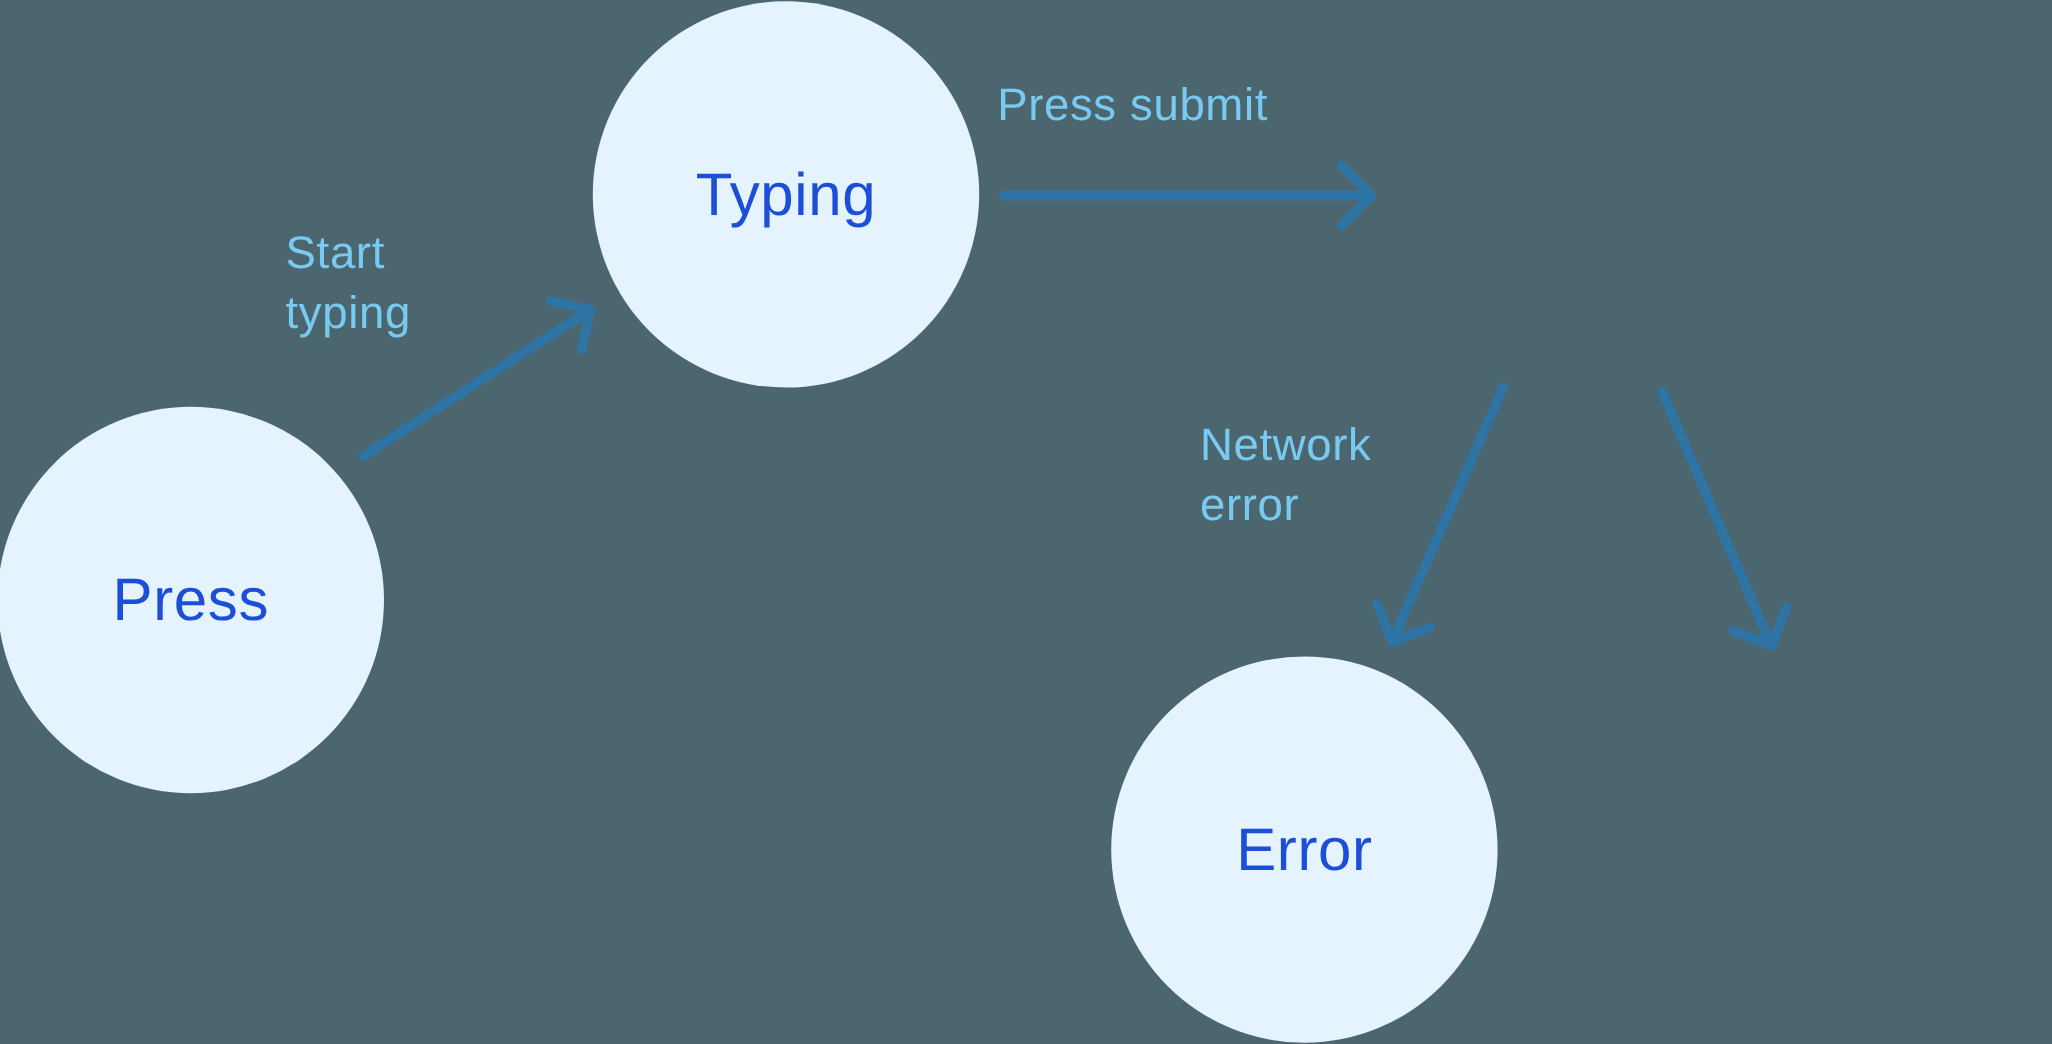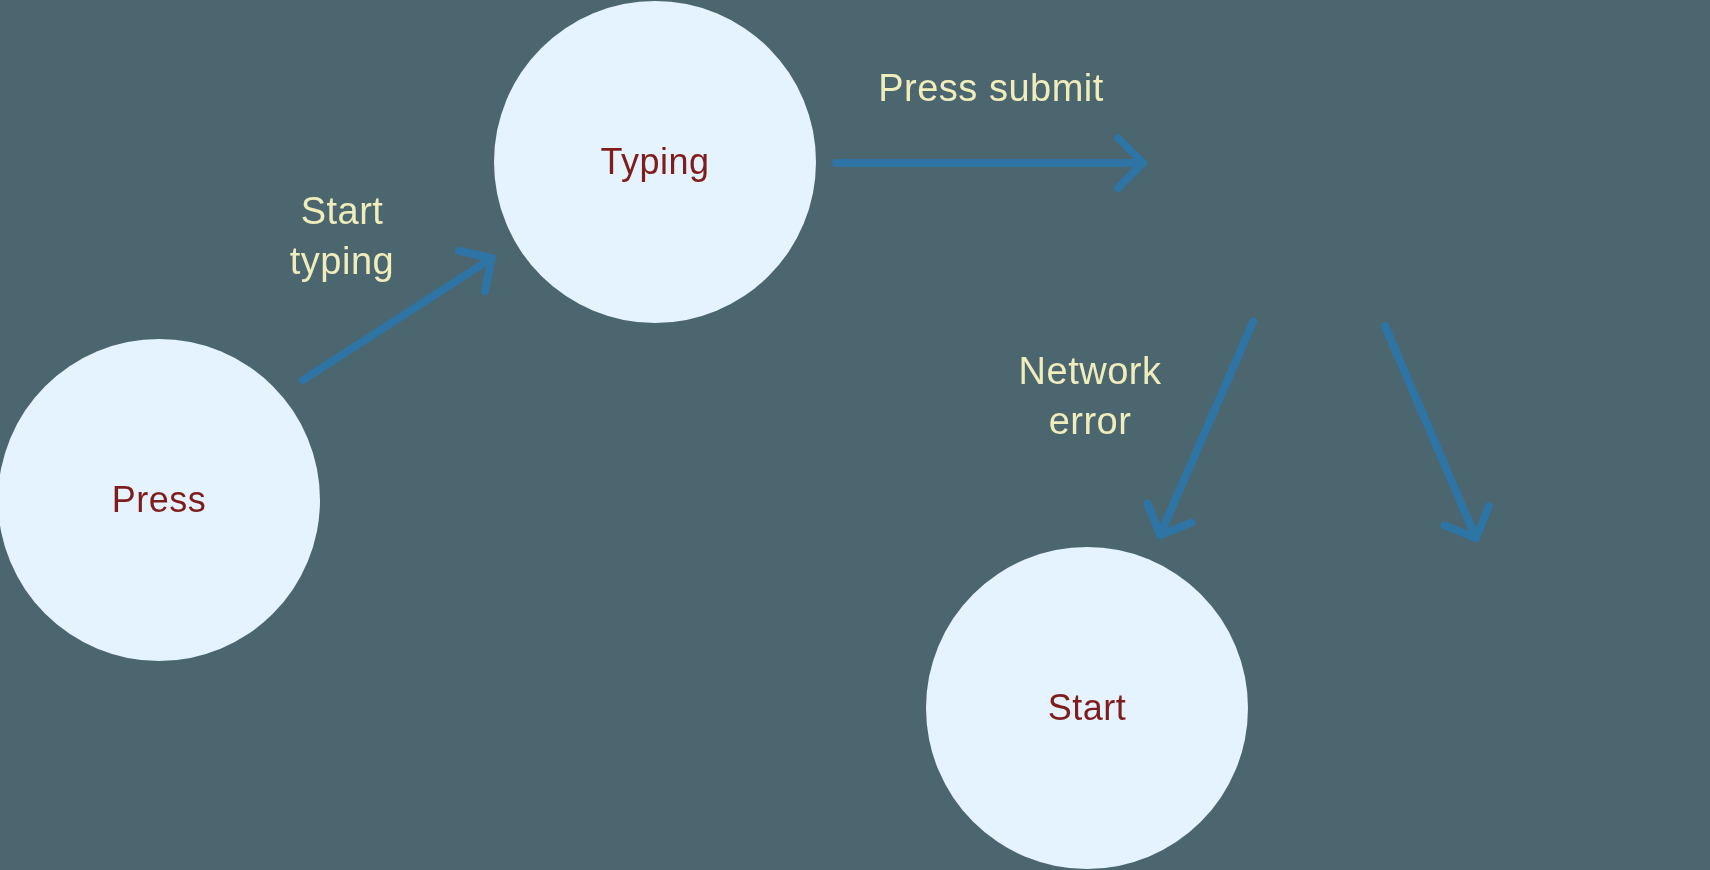--- a/index.html
+++ b/index.html
@@ -26,43 +26,42 @@
   }
   .state {
     position: absolute;
     border-radius: 50%;
     background: #e4f3fd;
     display: flex;
     align-items: center;
     justify-content: center;
   }
   .state-label {
-    color: #7f1d1d;
-    font-size: 36px;
+    color: #1d4ed8;
+    font-size: 50px;
     font-weight: 500;
     letter-spacing: 0.5px;
     white-space: nowrap;
   }
   .state-empty      { left: -2px;   top: 339px; width: 322px; height: 322px; }
   .state-typing     { left: 494px;  top: 1px;   width: 322px; height: 322px; }
   .state-submitting { left: 1168px; top: 2px;   width: 324px; height: 324px; }
   .state-error      { left: 926px;  top: 547px; width: 322px; height: 322px; }
   .state-success    { left: 1379px; top: 545px; width: 324px; height: 324px; }
   .edge-label {
     position: absolute;
     transform: translateX(-50%);
-    color: #fef9c3;
+    color: #7dd3fc;
     font-size: 38px;
     font-weight: 500;
     line-height: 50px;
-    text-align: center;
     letter-spacing: 0.5px;
     opacity: 0.92;
   }
-  .edge-label-start-typing    { left: 342px;  top: 186px; width: 160px; }
+  .edge-label-start-typing    { left: 318px;  top: 186px; width: 160px; }
   .edge-label-press-submit    { left: 991px;  top: 63px;  width: 320px; white-space: nowrap; }
   .edge-label-network-error   { left: 1090px; top: 346px; width: 180px; }
   .edge-label-network-success { left: 1548px; top: 346px; width: 195px; }
 </style>
 </head>
 <body>
 
 <div class="diagram">
 
   <svg class="arrows-layer" width="1710" height="870" viewBox="0 0 1710 870">
@@ -89,21 +88,21 @@
   <div class="state state-empty">
     <span class="state-label">Press</span>
   </div>
 
   <div class="state state-typing">
     <span class="state-label">Typing</span>
   </div>
 
 
   <div class="state state-error">
-    <span class="state-label">Start</span>
+    <span class="state-label">Error</span>
   </div>
 
 
   <div class="edge-label edge-label-start-typing">Start typing</div>
 
   <div class="edge-label edge-label-press-submit">Press submit</div>
 
   <div class="edge-label edge-label-network-error">Network error</div>
 
 

